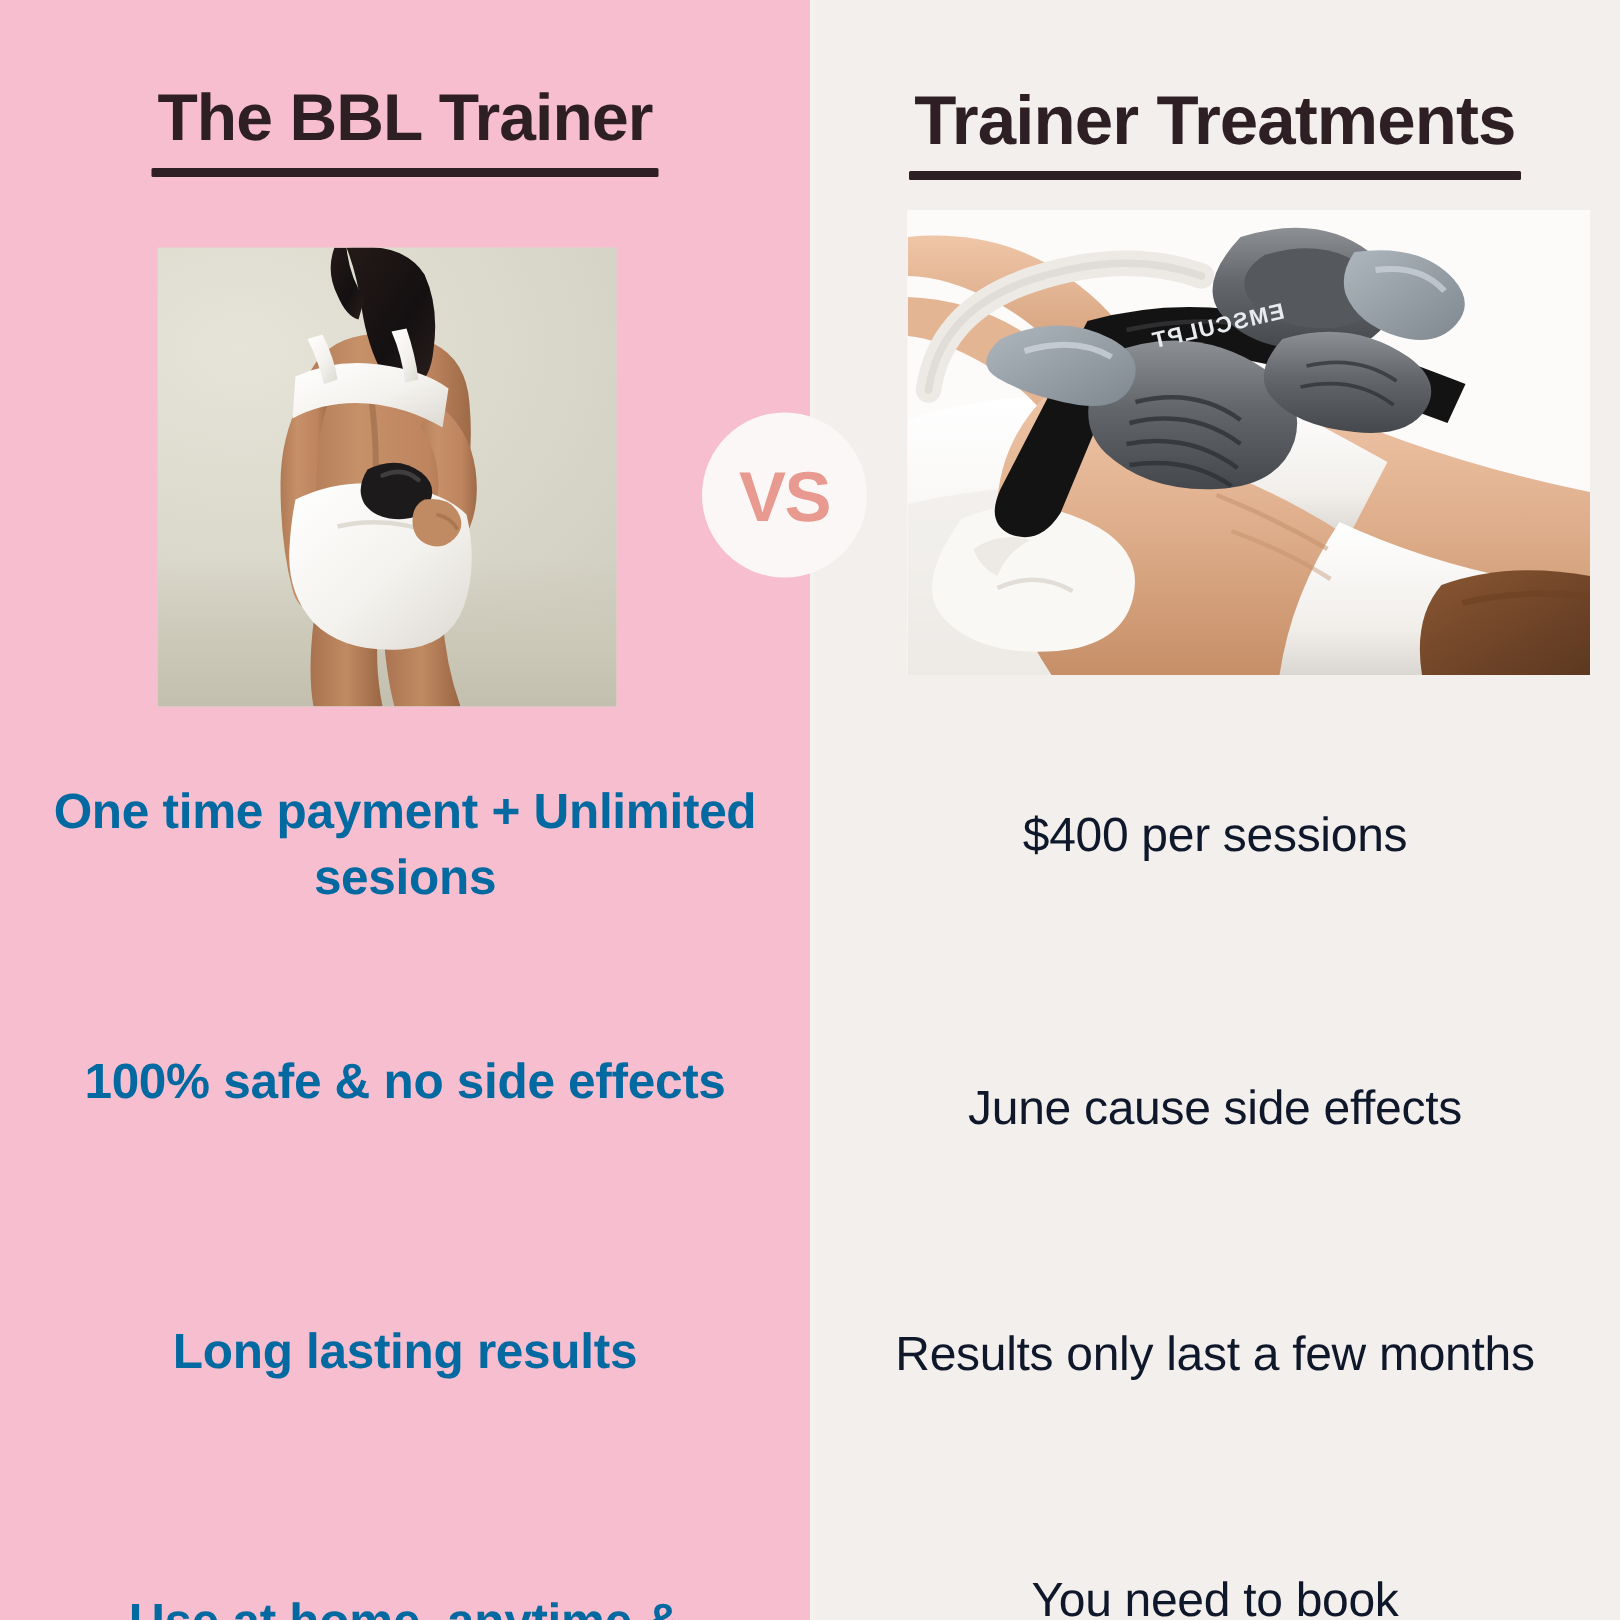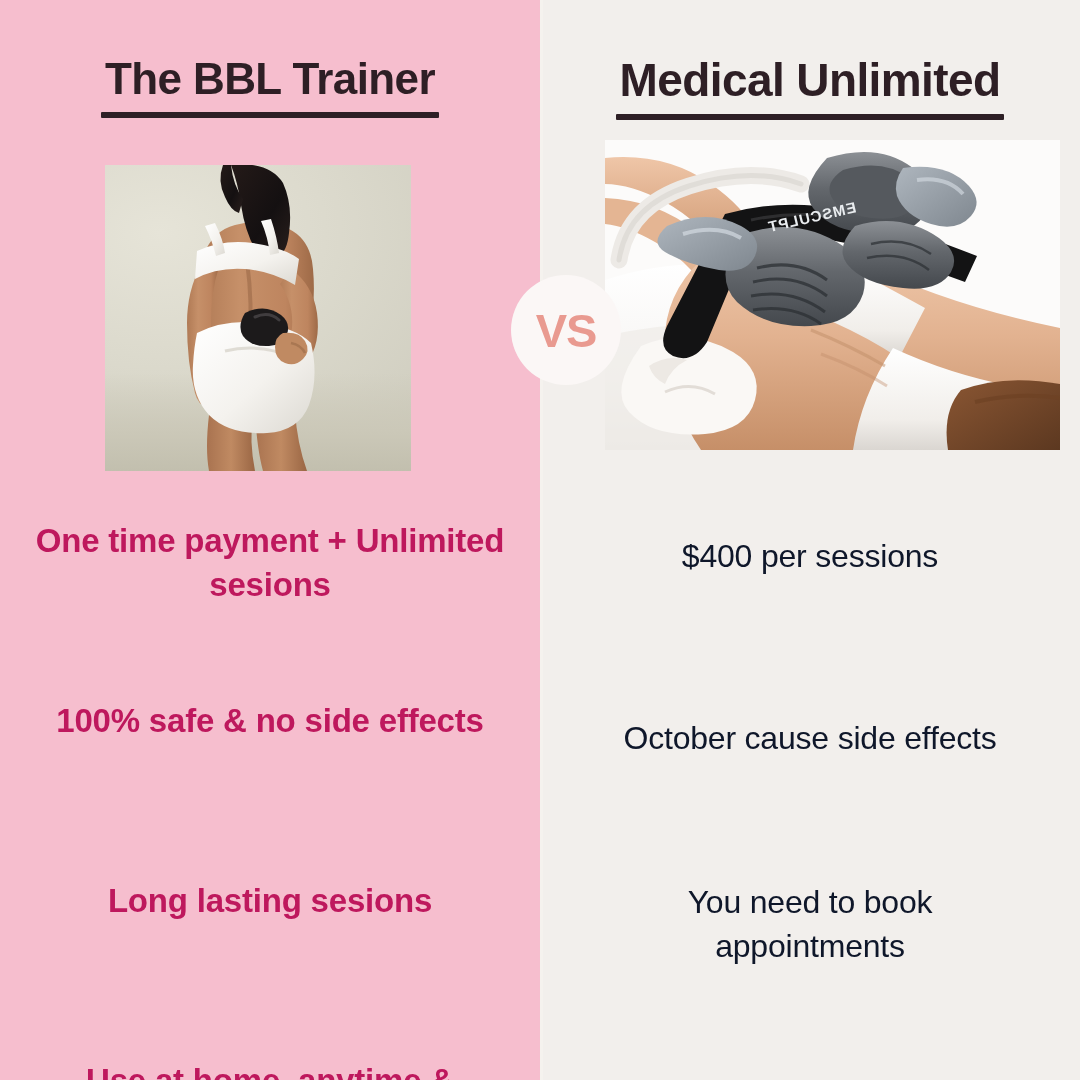--- a/index.html
+++ b/index.html
@@ -118,21 +118,21 @@
   .pr-bg {
     position: absolute;
     inset: 0;
     background: linear-gradient(160deg, #FFFFFF 0%, #FAF8F7 55%, #F3F0EE 100%);
   }
   .pr-fig { position: absolute; inset: 0; }
 
   
   .vs-badge {
     position: absolute;
-    left: 511px;
+    left: 468px;
     top: 275px;
     width: 110px;
     height: 110px;
     border-radius: 50%;
     background: #FBF7F6;
     display: flex;
     align-items: center;
     justify-content: center;
     z-index: 5;
   }
@@ -157,21 +157,21 @@
   }
   .bullets-right {
     top: 505px;
     padding: 0 52px;
   }
   .bullet {
     text-align: center;
     box-sizing: border-box;
   }
   .bullets-left .bullet {
-    color: #be185d;
+    color: #0369a1;
     font-size: 33px;
     font-weight: 700;
     line-height: 1.32;
     letter-spacing: -0.2px;
     height: 136px;
     display: flex;
     align-items: flex-start;
     justify-content: center;
   }
   .bullets-left .bullet > span { display: block; width: 100%; }
@@ -276,40 +276,43 @@
     </div>
 
     <div class="bullets bullets-left">
       <div class="bullet b0">
         <span>One time payment + Unlimited sesions</span>
       </div>
       <div class="bullet b1">
         <span>100% safe &amp; no side effects</span>
       </div>
       <div class="bullet b2">
-        <span>Long lasting sesions</span>
+        <span>Long lasting results</span>
       </div>
       <div class="bullet b3">
         <span>Use at home, anytime &amp; anywhere</span>
       </div>
     </div>
   </div>
 
   <div class="col col-right">
 
     <div class="heading">
-      <span class="htext">Medical Unlimited</span>
+      <span class="htext">Trainer Treatments</span>
     </div>
 
     <div class="bullets bullets-right">
       <div class="bullet b0">
         <span>$400 per sessions</span>
       </div>
       <div class="bullet b1">
-        <span>October cause side effects</span>
+        <span>June cause side effects</span>
+      </div>
+      <div class="bullet b2">
+        <span>Results only last a few months</span>
       </div>
       <div class="bullet b3">
         <span>You need to book appointments</span>
       </div>
     </div>
   </div>
 
   <div class="photo photo-right">
     <div class="pr-bg"></div>
     <svg class="pr-fig" viewBox="0 0 455 310" preserveAspectRatio="none">

